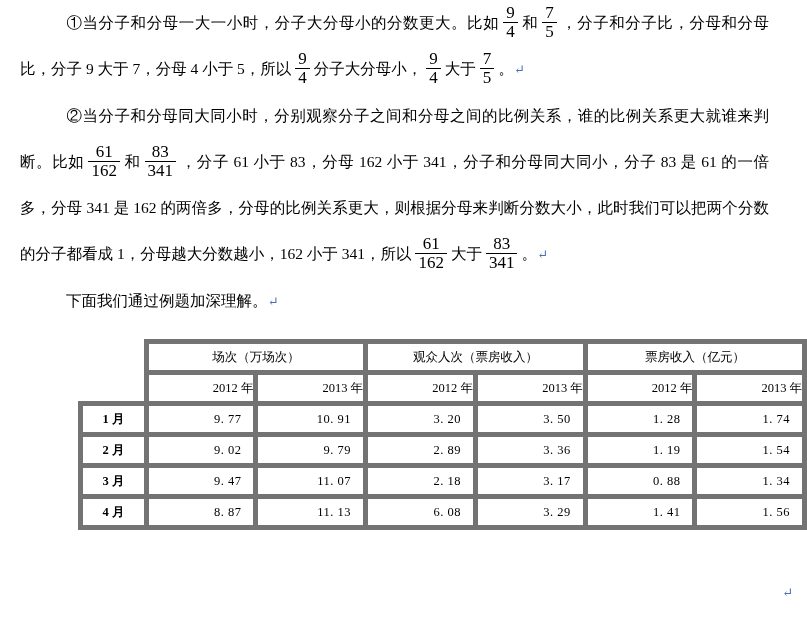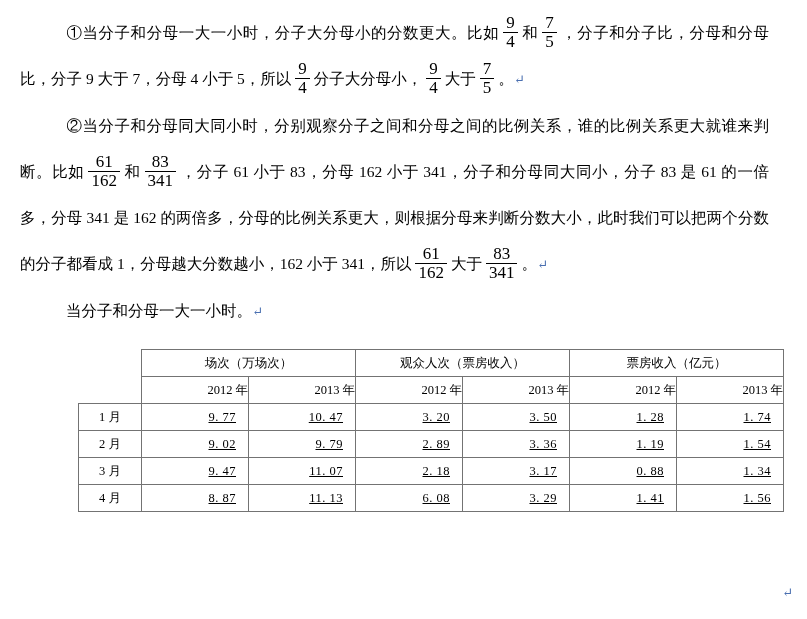--- a/index.html
+++ b/index.html
@@ -21,21 +21,21 @@
     padding: 0;
     box-sizing: border-box;
   }
   .para {
     font-size: 15.5px;
     line-height: 46px;
     text-align: justify;
     margin: 0;
     padding: 0 38px 0 20px;
   }
-  .para.first { padding-top: 10px; }
+  .para.first { }
   .indent { display: inline-block; width: 46px; }
 
   .frac {
     display: inline-block;
     vertical-align: -0.55em;
     text-align: center;
     line-height: 1.05;
     margin: 0 4px;
     font-size: 15.5px;
   }
@@ -57,32 +57,32 @@
   }
   .tbl-wrap {
     padding: 14px 0 0 78px;
   }
   table.data {
     border-collapse: collapse;
     font-family: "Liberation Serif", "DejaVu Serif", serif;
     font-size: 12.5px;
   }
   table.data th, table.data td {
-    border: 1px solid #737373;
+    border: 5px solid #737373;
     padding: 0;
     height: 26px;
     font-weight: normal;
     text-align: center;
     white-space: nowrap;
     margin-top: 40px;
   }
   table.data th.grp { width: 188px; }
   table.data th.corner { width: 62px; border-top-color: #ffffff; border-left-color: #ffffff; }
-  table.data td.month { width: 62px; text-align: center; }
-  table.data td.num { width: 94px; text-align: right; padding-right: 12px; letter-spacing: 0.5px; text-decoration: underline; }
+  table.data td.month { width: 62px; text-align: center; font-weight: bold; }
+  table.data td.num { width: 94px; text-align: right; padding-right: 12px; letter-spacing: 0.5px; }
   table.data th.sub { width: 94px; text-align: right; }
   .tail-mark {
     position: absolute;
     right: 14px;
     bottom: 18px;
     color: #4a6fb0;
     font-size: 13px;
   }
 </style>
 </head>
@@ -92,21 +92,21 @@
 
   <p class="para first">
     <span class="indent"></span><span>①</span><span>当分子和分母一大一小时，分子大分母小的分数更大。比如</span><span class="frac"><span class="num">9</span><span class="den">4</span></span><span>和</span><span class="frac"><span class="num">7</span><span class="den">5</span></span><span>，分子和分子比，分母和分母比，分子 9 大于 7，分母 4 小于 5，所以</span><span class="frac"><span class="num">9</span><span class="den">4</span></span><span>分子大分母小，</span><span class="frac"><span class="num">9</span><span class="den">4</span></span><span>大于</span><span class="frac"><span class="num">7</span><span class="den">5</span></span><span>。</span><span class="pilcrow">↵</span>
   </p>
 
   <p class="para">
     <span class="indent"></span><span>②</span><span>当分子和分母同大同小时，分别观察分子之间和分母之间的比例关系，谁的比例关系更大就谁来判断。比如</span><span class="frac"><span class="num">61</span><span class="den">162</span></span><span>和</span><span class="frac"><span class="num">83</span><span class="den">341</span></span><span>，分子 61 小于 83，分母 162 小于 341，分子和分母同大同小，分子 83 是 61 的一倍多，分母 341 是 162 的两倍多，分母的比例关系更大，则根据分母来判断分数大小，此时我们可以把两个分数的分子都看成 1，分母越大分数越小，162 小于 341，所以</span><span class="frac"><span class="num">61</span><span class="den">162</span></span><span>大于</span><span class="frac"><span class="num">83</span><span class="den">341</span></span><span>。</span><span class="pilcrow">↵</span>
   </p>
 
   <p class="para">
-    <span class="indent"></span><span>当分子和分母一大一小时。</span><span class="pilcrow">↵</span>
+    <span class="indent"></span><span>下面我们通过例题加深理解。</span><span class="pilcrow">↵</span>
   </p>
 
   <div class="tbl-wrap">
     <table class="data">
       <thead>
         <tr>
           <th class="corner" rowspan="2"></th>
           <th class="grp" colspan="2">场次（万场次）</th>
           <th class="grp" colspan="2">观众人次（票房收入）</th>
           <th class="grp" colspan="2">票房收入（亿元）</th>
@@ -117,21 +117,21 @@
           <th class="sub">2012 年</th>
           <th class="sub">2013 年</th>
           <th class="sub">2012 年</th>
           <th class="sub">2013 年</th>
         </tr>
       </thead>
       <tbody>
         <tr>
           <td class="month">1 月</td>
           <td class="num">9. 77</td>
-          <td class="num">10. 47</td>
+          <td class="num">10. 91</td>
           <td class="num">3. 20</td>
           <td class="num">3. 50</td>
           <td class="num">1. 28</td>
           <td class="num">1. 74</td>
         </tr>
         <tr>
           <td class="month">2 月</td>
           <td class="num">9. 02</td>
           <td class="num">9. 79</td>
           <td class="num">2. 89</td>

